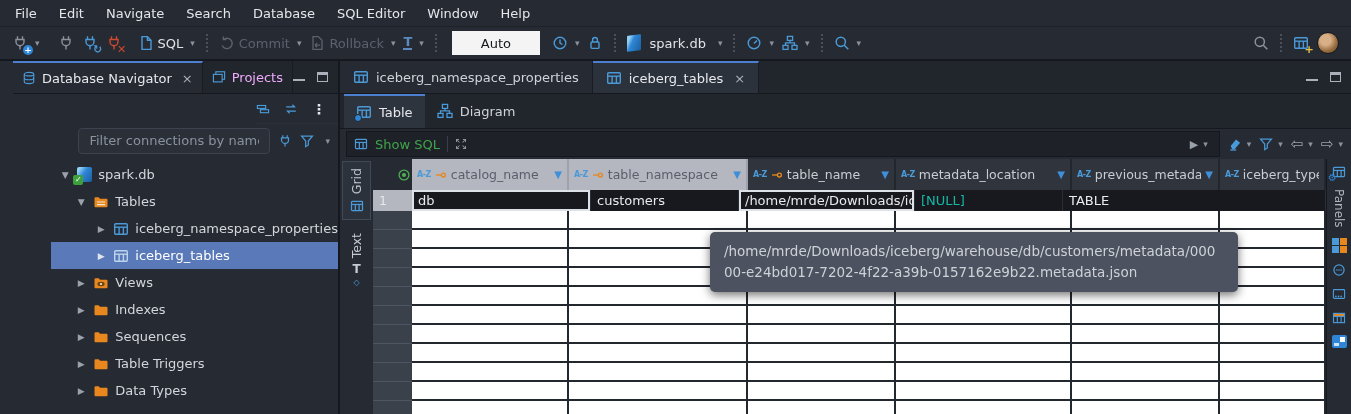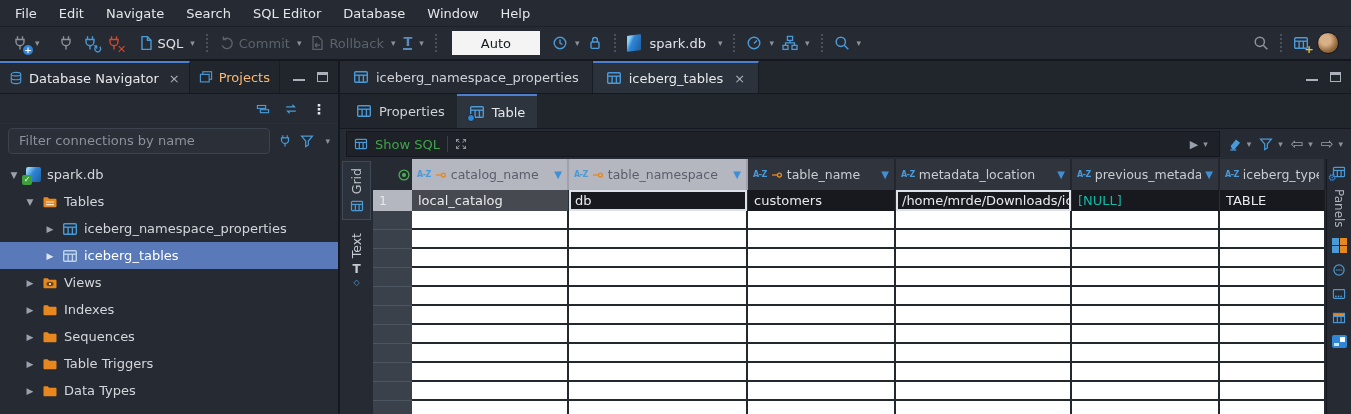--- a/index.html
+++ b/index.html
@@ -44,23 +44,23 @@
   .avatar{width:22px;height:22px;border-radius:50%;flex:none;
     background:radial-gradient(circle at 38% 35%,#d8b088 0 28%,#9a6f42 60%,#5f4024 100%);
     border:1px solid #15181e;}
   .spacer{flex:1}
 
   
   .workspace{flex:1;display:flex;overflow:hidden;}
 
   
   .left-panel{width:340px;min-width:340px;background:#262a33;border-right:2px solid #15181e;
-    display:flex;flex-direction:column;overflow:hidden;}
+    display:flex;flex-direction:column;overflow:hidden;align-items:flex-end;}
   .lp-tabs{height:33px;display:flex;align-items:stretch;background:#21252c;border-bottom:1px solid #15181e;flex:none;}
-  .lp-tab{display:flex;align-items:center;gap:6px;padding:0 9px;color:#fdba74;border-right:1px solid #181b21;}
+  .lp-tab{display:flex;align-items:center;gap:6px;padding:0 9px;color:#f0abfc;border-right:1px solid #181b21;}
   .lp-tab.active{background:#262a33;border-top:2px solid #4d7fd0;color:#e6e9ed;}
   .close-x{color:#aab1bb;font-size:13px;margin-left:4px;}
   .win-ctrls{margin-left:auto;display:flex;align-items:center;gap:12px;padding-right:10px;color:#aab1bb;}
   .icon-min{width:12px;height:8px;border-bottom:2px solid currentColor;}
   .icon-max{width:11px;height:10px;border:1px solid currentColor;border-top:3px solid currentColor;}
 
   .lp-actions{height:30px;display:flex;align-items:center;justify-content:flex-end;gap:14px;
     padding-right:12px;flex:none;border-bottom:1px solid #2b303a;}
   .vdots{color:#e3e6ea;font-size:14px;font-weight:bold;letter-spacing:0;line-height:14px;}
 
@@ -319,22 +319,22 @@
   </defs>
 </svg>
 
 <div class="app">
 
   <div class="menubar">
     <span class="menu-item">File</span>
     <span class="menu-item">Edit</span>
     <span class="menu-item">Navigate</span>
     <span class="menu-item">Search</span>
+    <span class="menu-item">Database</span>
     <span class="menu-item">SQL Editor</span>
-    <span class="menu-item">Database</span>
     <span class="menu-item">Window</span>
     <span class="menu-item">Help</span>
   </div>
 
   <div class="toolbar">
     <div class="tbtn">
       <span class="rel">
           <svg class="ic gray">
             <use href="#s-plug"></use>
           </svg>
@@ -572,34 +572,34 @@
           <span>iceberg_tables</span>
           <span class="close-x">×</span>
         </div>
         <div class="win-ctrls">
           <span class="icon-min"></span>
           <span class="icon-max"></span>
         </div>
       </div>
 
       <div class="sub-tabs">
-        <div class="sub-tab">
-          <svg class="ic blue">
-              <use href="#s-table"></use>
-            </svg>
-          <span>Properties</span>
-        </div>
         <div class="sub-tab active">
           <span class="rel">
               <svg class="ic blue">
                 <use href="#s-table"></use>
               </svg>
             <span class="data-dot"></span>
             </span>
           <span>Table</span>
+        </div>
+        <div class="sub-tab">
+          <svg class="ic blue">
+              <use href="#s-cluster"></use>
+            </svg>
+          <span>Diagram</span>
         </div>
       </div>
 
       <div class="filter-bar">
         <div class="fb-field">
           <svg class="ic14 blue ic">
               <use href="#s-table"></use>
             </svg>
           <span class="show-sql">Show SQL</span>
           <span class="fb-div"></span>
@@ -691,21 +691,20 @@
               <span class="h-dd">▼</span>
             </div>
             <div class="g-h c6">
               <span class="az">A-Z</span>
               <span class="h-name">iceberg_type</span>
             </div>
           </div>
 
           <div class="g-row1">
             <div class="rn">1</div>
-            <div class="gc range c1">local_catalog</div>
             <div class="gc focused c2">db</div>
             <div class="gc c3">customers</div>
             <div class="gc focused c4">/home/mrde/Downloads/icebe</div>
             <div class="gc nullval c5">[NULL]</div>
             <div class="gc c6">TABLE</div>
           </div>
 
           <div id="empty-rows">
               <div class="g-row empty">
                 <div class="rn-e"></div>
@@ -832,14 +831,15 @@
           <svg class="ic14 ic">
               <use href="#s-table-orange"></use>
             </svg>
           <span class="layout-ic"></span>
         </div>
 
       </div>
     </div>
   </div>
 
+  <div class="tooltip">/home/mrde/Downloads/iceberg/warehouse/db/customers/metadata/00000-e24bd017-7202-4f22-a39b-0157162e9b22.metadata.json</div>
 
 </div>
 
 </body></html>

